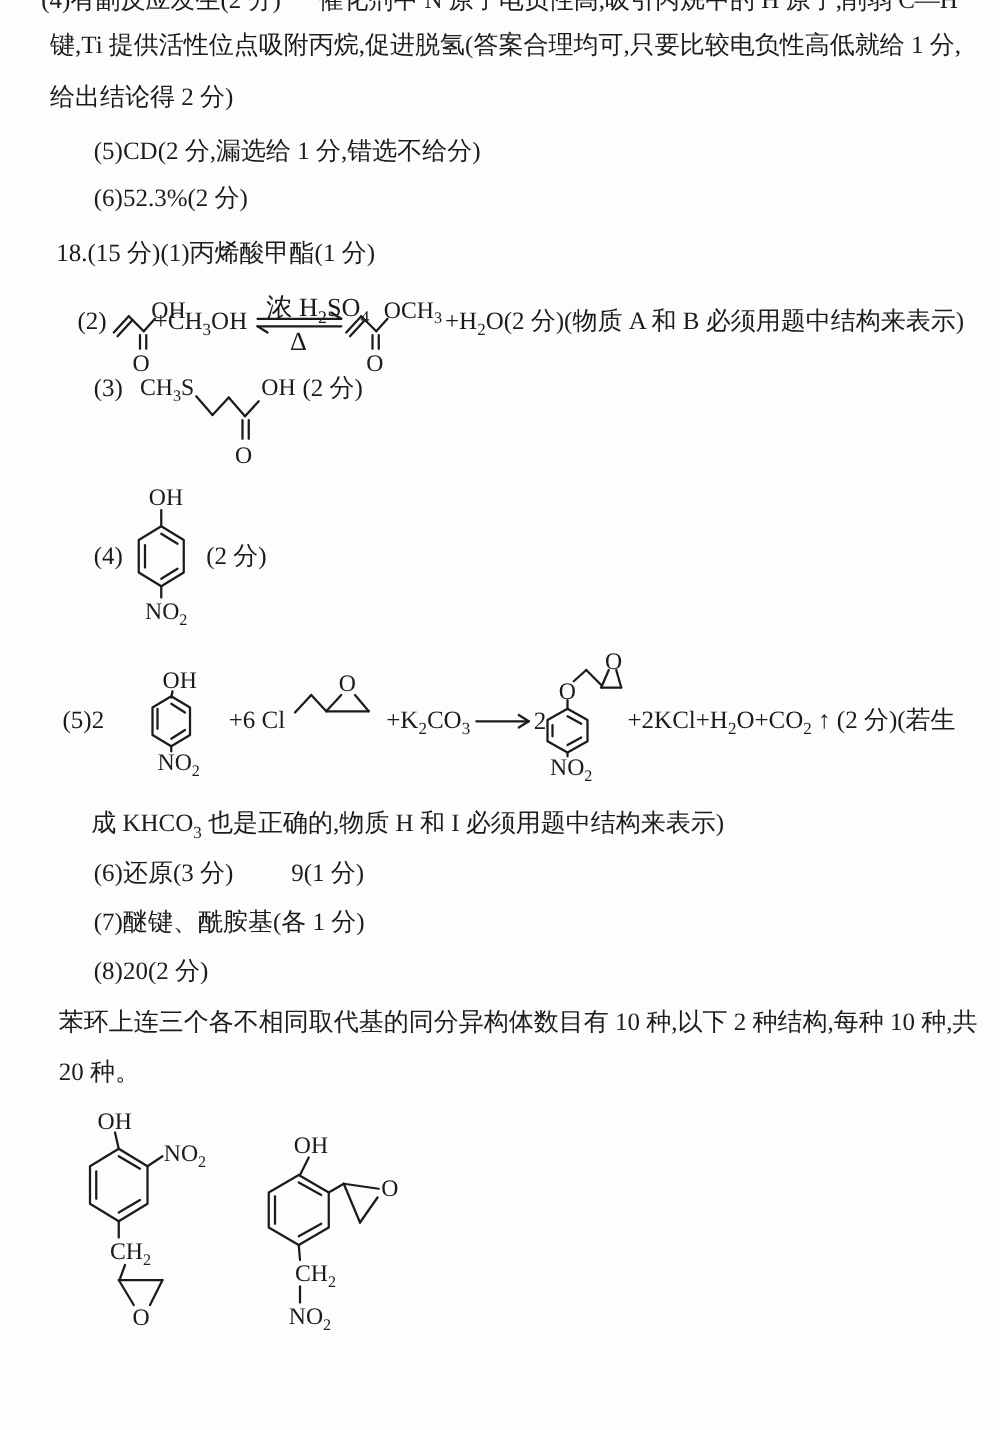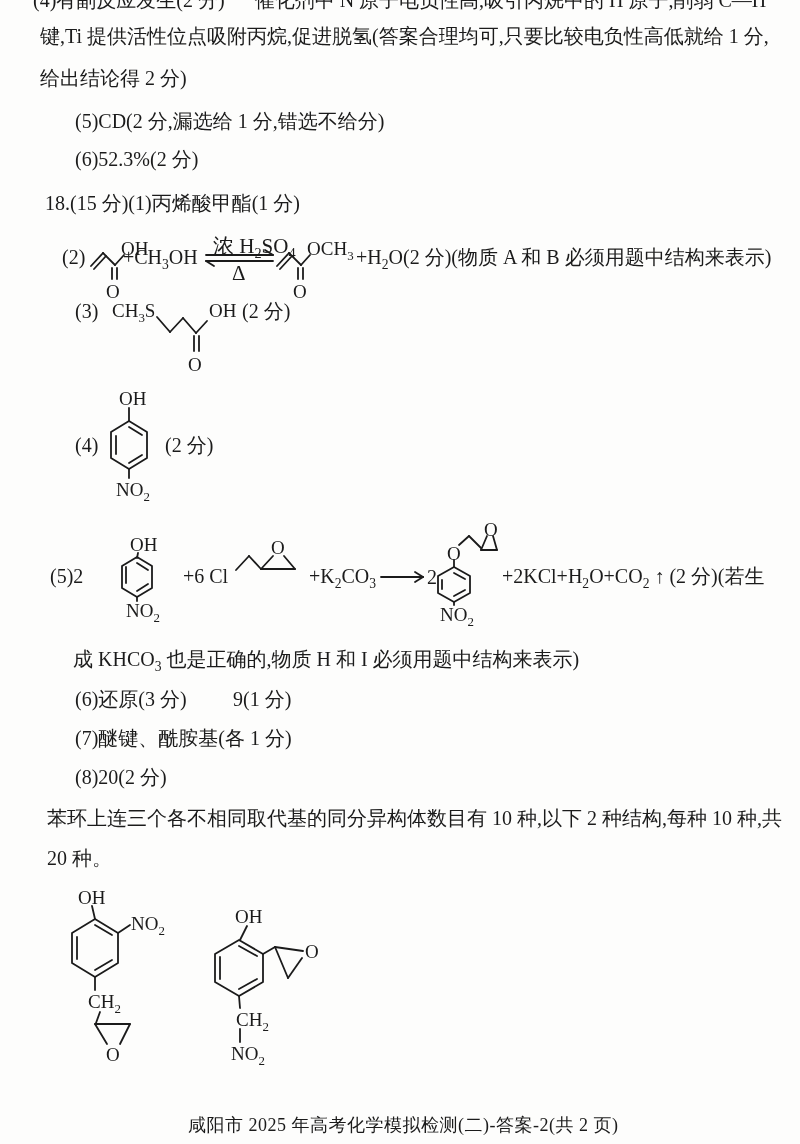--- a/index.html
+++ b/index.html
@@ -182,15 +182,14 @@
   <span class="t chem" style="left:78px;top:887px">OH</span>
   <span class="t chem" style="left:131px;top:913px">NO<sub>2</sub></span>
   <span class="t chem" style="left:88px;top:991px">CH<sub>2</sub></span>
   <span class="t chem" style="left:106px;top:1044px">O</span>
 
   <span class="t chem" style="left:235px;top:906px">OH</span>
   <span class="t chem" style="left:305px;top:941px">O</span>
   <span class="t chem" style="left:236px;top:1009px">CH<sub>2</sub></span>
   <span class="t chem" style="left:231px;top:1043px">NO<sub>2</sub></span>
 
-  <span class="t footer" style="left:188px;top:1115px">咸阳市 2025 年高考化学模拟检测(二)-答案-2(共 2 页)</span>
 
 </div>
 
 </body></html>

